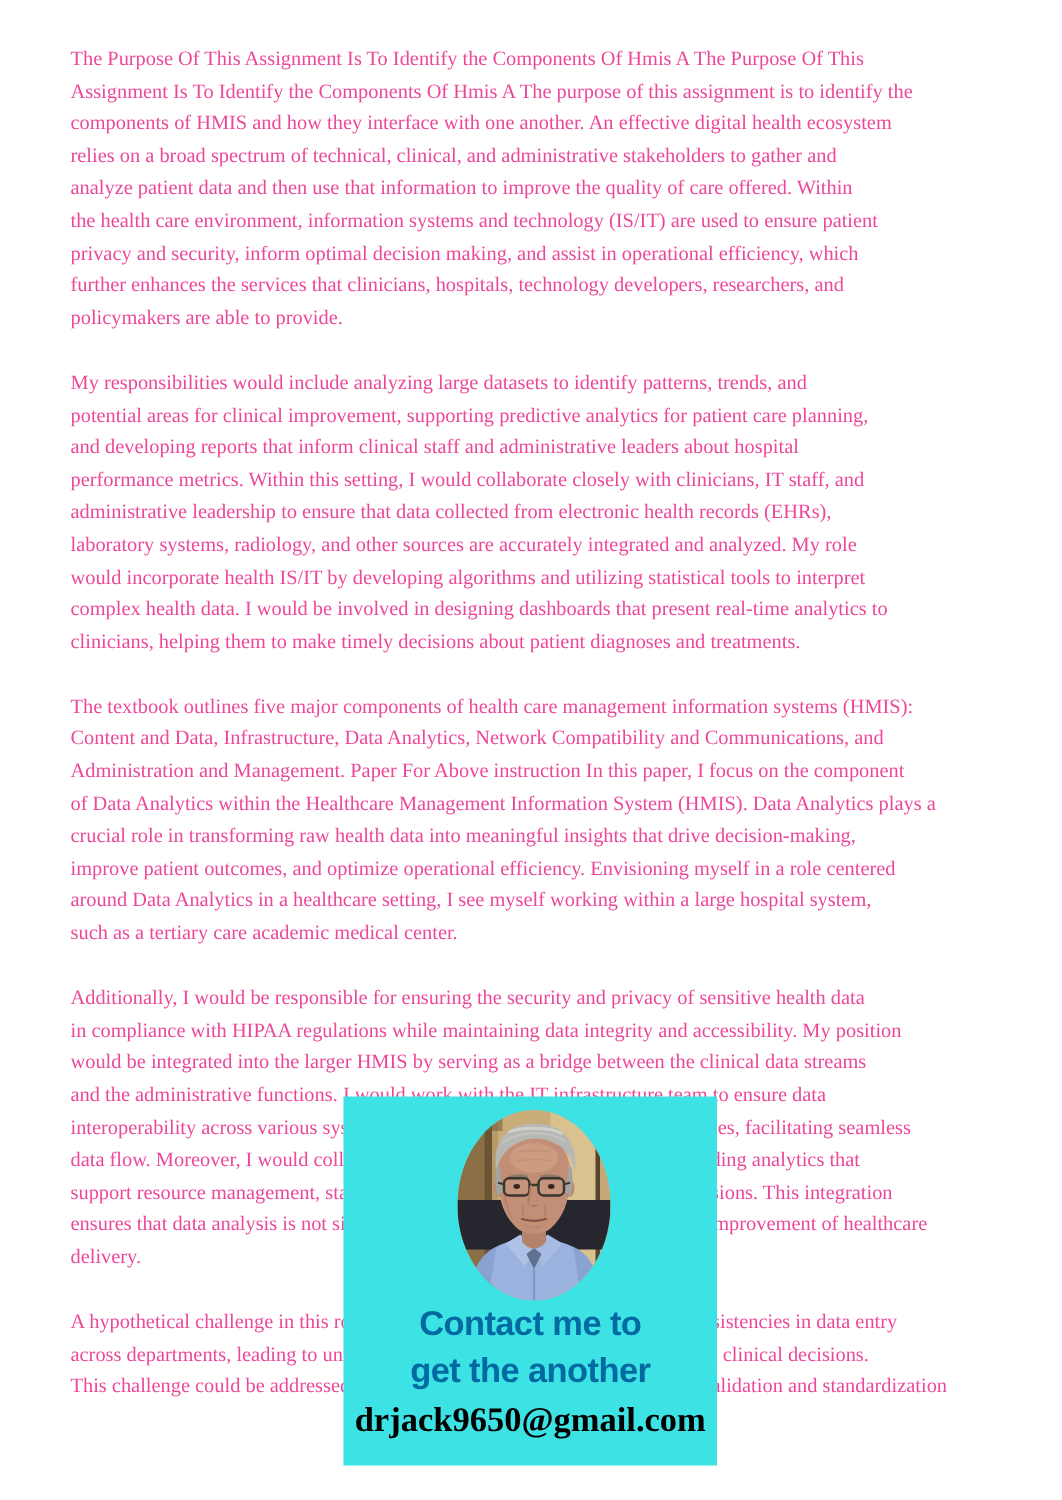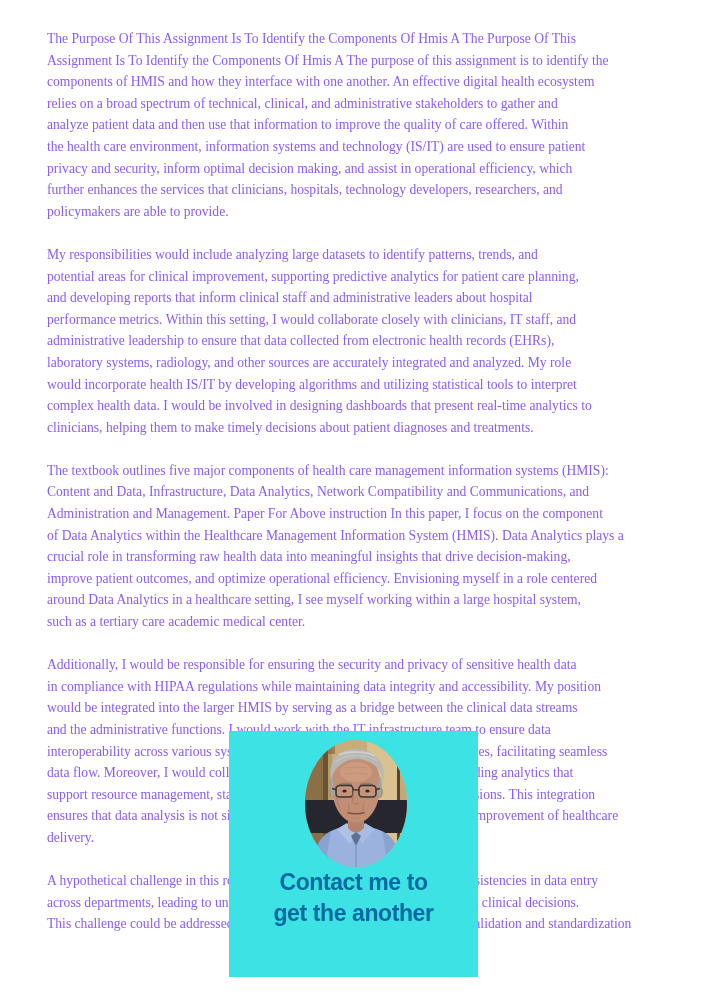--- a/index.html
+++ b/index.html
@@ -62,21 +62,21 @@
     font-weight: 700;
     font-size: 23px;
     color: #000000;
   }
 </style>
 </head>
 <body>
 
 <div class="page">
 
-  <div class="doc" style="color: #8b5cf6;">
+  <div class="doc" style="color: #ec4899;">
       <p class="para">The Purpose Of This Assignment Is To Identify the Components Of Hmis A The Purpose Of This
 Assignment Is To Identify the Components Of Hmis A The purpose of this assignment is to identify the
 components of HMIS and how they interface with one another. An effective digital health ecosystem
 relies on a broad spectrum of technical, clinical, and administrative stakeholders to gather and
 analyze patient data and then use that information to improve the quality of care offered. Within
 the health care environment, information systems and technology (IS/IT) are used to ensure patient
 privacy and security, inform optimal decision making, and assist in operational efficiency, which
 further enhances the services that clinicians, hospitals, technology developers, researchers, and
 policymakers are able to provide.</p>
       <p class="para">My responsibilities would include analyzing large datasets to identify patterns, trends, and
@@ -177,15 +177,16 @@
 
         <path d="M42.5 72.5 Q51 75.2 59.5 72.5" stroke="#7e5242" stroke-width="1.5" fill="none"></path>
         <path d="M46 77.5 Q51 79.5 56 77.5" stroke="#b07e66" stroke-width="1" fill="none" opacity="0.6"></path>
       </g>
     </svg>
 
     <div class="headline">
       <div>Contact me to</div>
       <div>get the another</div>
     </div>
+    <div class="email">drjack9650@gmail.com</div>
   </div>
 
 </div>
 
 </body></html>

